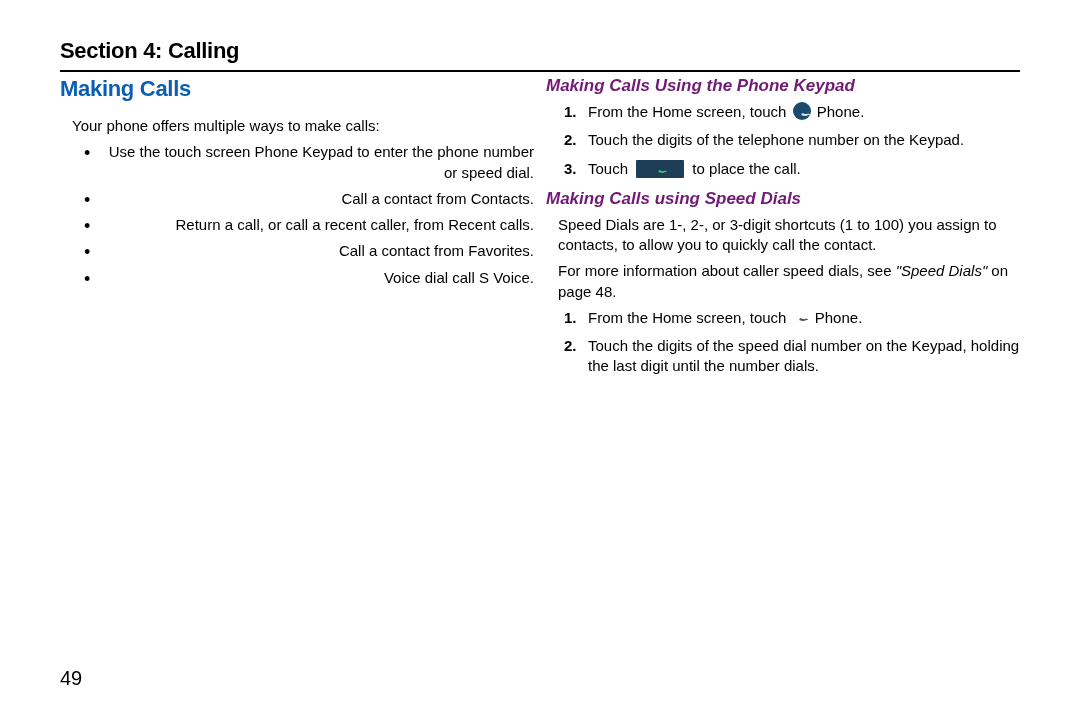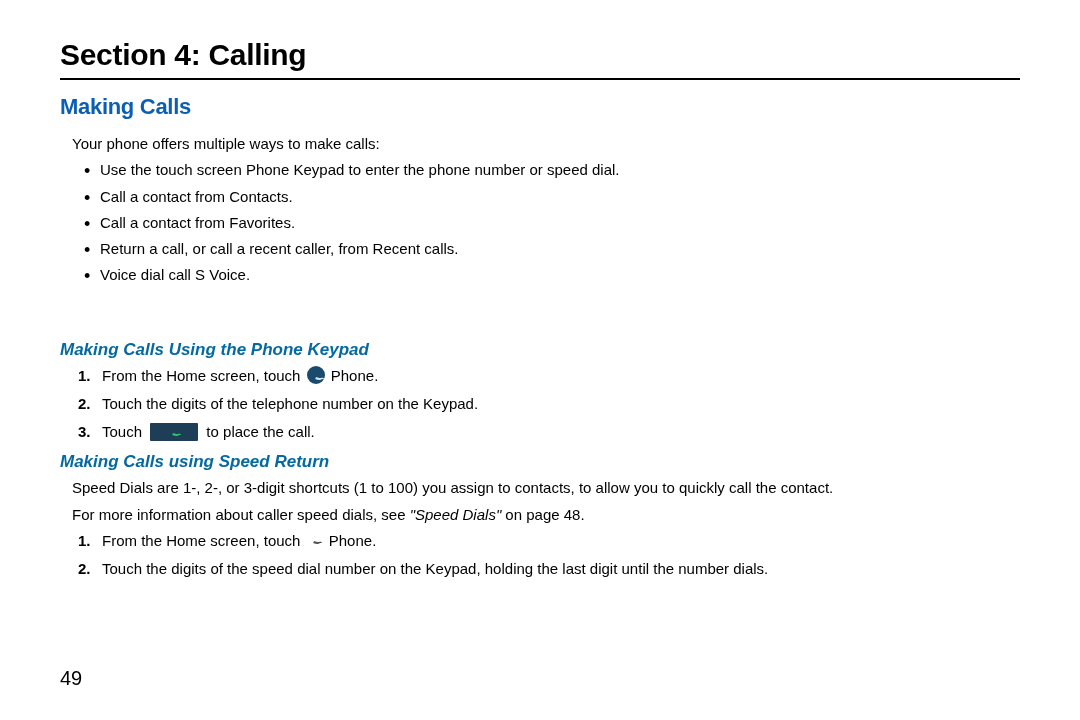--- a/index.html
+++ b/index.html
@@ -1,25 +1,25 @@
 <!DOCTYPE html>
 <html><head>
 <meta charset="utf-8">
 <style>
   * { box-sizing: border-box; margin: 0; padding: 0; }
   html, body { width: 1080px; height: 720px; background: #fff; font-family: Arial, Helvetica, sans-serif; color: #000; }
   .page { padding: 38px 60px 0 60px; }
-  .section-title { font-size: 30px; font-weight: bold; font-family: Arial, sans-serif; font-stretch: condensed; letter-spacing: -0.3px; padding-bottom: 6px; border-bottom: 2px solid #000; margin-bottom: 14px; }
-  .columns { display: flex; gap: 48px; flex-direction: column; }
+  .section-title { font-size: 22px; font-weight: bold; font-family: Arial, sans-serif; font-stretch: condensed; letter-spacing: -0.3px; padding-bottom: 6px; border-bottom: 2px solid #000; margin-bottom: 4px; }
+  .columns { display: flex; gap: 12px; }
   .col { flex: 1; }
   .h2 { color: #0a5fb5; font-weight: bold; font-size: 22px; font-family: Arial, sans-serif; font-stretch: condensed; letter-spacing: -0.3px; margin-bottom: 8px; }
-  .h3 { color: #0369a1; font-style: italic; font-weight: bold; font-size: 17px; font-family: Arial, sans-serif; font-stretch: condensed; margin-bottom: 6px; }
+  .h3 { color: #701a75; font-style: italic; font-weight: bold; font-size: 17px; font-family: Arial, sans-serif; font-stretch: condensed; margin-bottom: 6px; }
   .body-text { font-size: 15px; line-height: 1.35; font-family: Arial, sans-serif; font-stretch: condensed; }
   .intro { margin: 14px 0 6px 12px; }
-  .bullets { list-style: none; margin-left: 24px; }
+  .bullets { list-style: none; margin-left: 24px; text-align: right; }
   .bullets li { position: relative; padding-left: 16px; margin-bottom: 6px; }
   .bullets li::before { content: "•"; position: absolute; left: 0; top: -1px; font-size: 18px; }
   .numlist { list-style: none; margin-left: 18px; }
   .numlist li { position: relative; padding-left: 24px; margin-bottom: 8px; }
   .numlist .num { position: absolute; left: 0; top: 0; font-weight: bold; }
   .para { margin: 6px 0 6px 12px; }
   .pagenum { position: absolute; bottom: 30px; left: 60px; font-size: 20px; font-family: Arial, sans-serif; font-stretch: condensed; }
   .bold { font-weight: normal; }
   .italic { font-style: italic; }
   .icon-phone-circle { display: inline-block; width: 18px; height: 18px; border-radius: 50%; background: #1a4a6d; vertical-align: -3px; margin: 0 2px; position: relative; }
@@ -41,24 +41,24 @@
       <div class="h2">Making Calls</div>
       <div class="body-text intro">Your phone offers multiple ways to make calls:</div>
       <ul class="bullets body-text">
         <li>
           <span>Use the touch screen </span><span class="bold">Phone Keypad</span><span> to enter the phone number or speed dial.</span>
         </li>
         <li>
           <span>Call a contact from </span><span class="bold">Contacts</span><span>.</span>
         </li>
         <li>
-          <span>Call a contact from </span><span class="bold">Favorites</span><span>.</span>
+          <span>Return a call, or call a recent caller, from </span><span class="bold">Recent</span><span> calls.</span>
         </li>
         <li>
-          <span>Return a call, or call a recent caller, from </span><span class="bold">Recent</span><span> calls.</span>
+          <span>Call a contact from </span><span class="bold">Favorites</span><span>.</span>
         </li>
         <li>
           <span>Voice dial call </span><span class="bold">S Voice</span><span>.</span>
         </li>
       </ul>
     </div>
 
     <div class="col">
       <div class="h3">Making Calls Using the Phone Keypad</div>
       <ol class="numlist body-text">
@@ -69,21 +69,21 @@
         <li>
           <span class="num">2.</span>
           <span>Touch the digits of the telephone number on the </span><span class="bold">Keypad</span><span>.</span>
         </li>
         <li>
           <span class="num">3.</span>
           <span>Touch </span><span class="icon-call-btn"></span><span> to place the call.</span>
         </li>
       </ol>
 
-      <div class="h3" style="margin-top:10px;">Making Calls using Speed Return</div>
+      <div class="h3" style="margin-top:10px;">Making Calls using Speed Dials</div>
       <div class="body-text para">Speed Dials are 1-, 2-, or 3-digit shortcuts (1 to 100) you assign to contacts, to allow you to quickly call the contact.</div>
       <div class="body-text para">
         <span>For more information about caller speed dials, see </span><span class="italic">"Speed Dials"</span><span> on page 48.</span>
       </div>
       <ol class="numlist body-text">
         <li>
           <span class="num">1.</span>
           <span>From the Home screen, touch </span><span class="icon-phone-plain"></span> <span class="bold">Phone</span><span>.</span>
         </li>
         <li>

